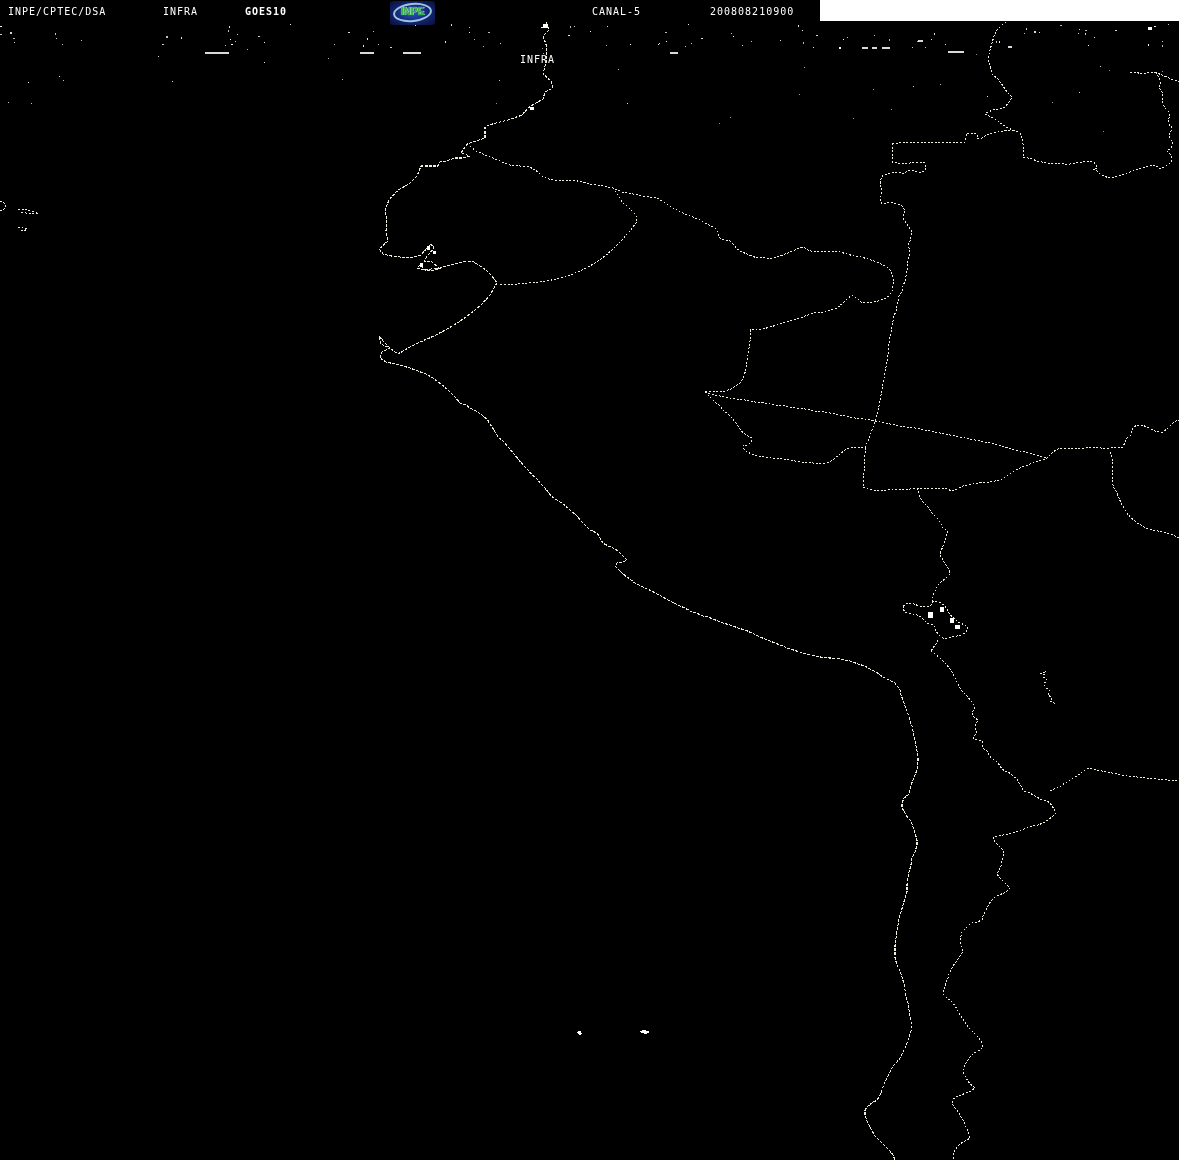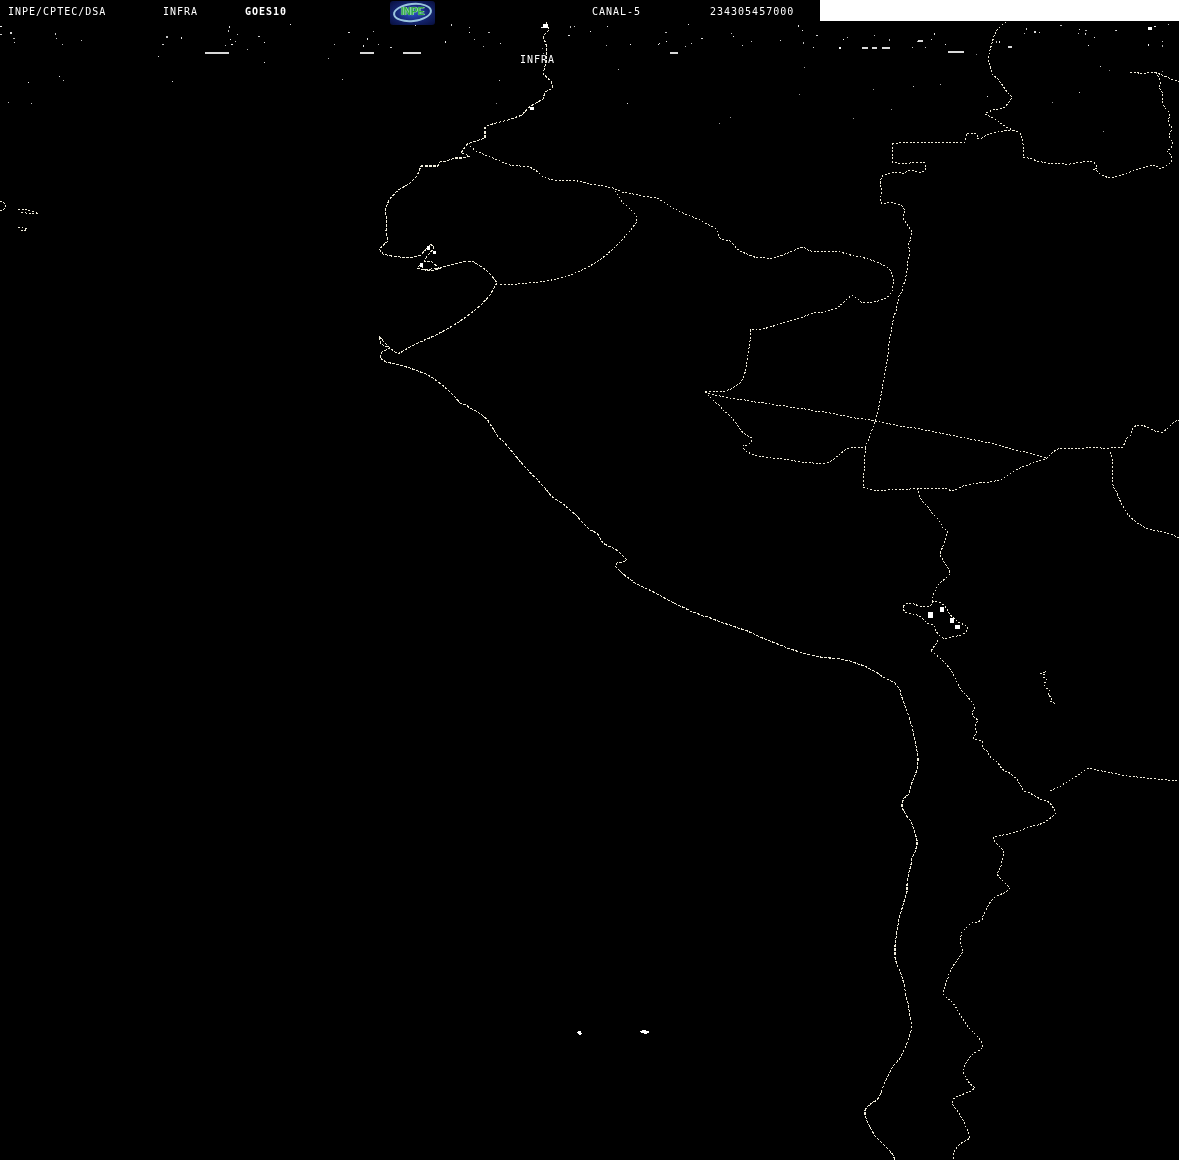--- a/index.html
+++ b/index.html
@@ -233,21 +233,21 @@
         <rect x="1148" y="27" width="4" height="3" fill="#ffffff" opacity="1"></rect>
       </g>
   </svg>
 
   <div id="header">
     <span id="lbl-agency" class="hlabel">INPE/CPTEC/DSA</span>
     <span id="lbl-noaa" class="hlabel">INFRA</span>
     <span id="lbl-sat" class="hlabel">GOES10</span>
     <span id="lbl-band" class="hlabel">INFRA</span>
     <span id="lbl-channel" class="hlabel">CANAL-5</span>
-    <span id="lbl-time" class="hlabel">234305457000</span>
+    <span id="lbl-time" class="hlabel">200808210900</span>
     <div id="header-blank"></div>
     <div id="logo">
       <div class="ring"></div>
       <div class="txt">INPE</div>
     </div>
   </div>
 
 </div>
 
 </body></html>

